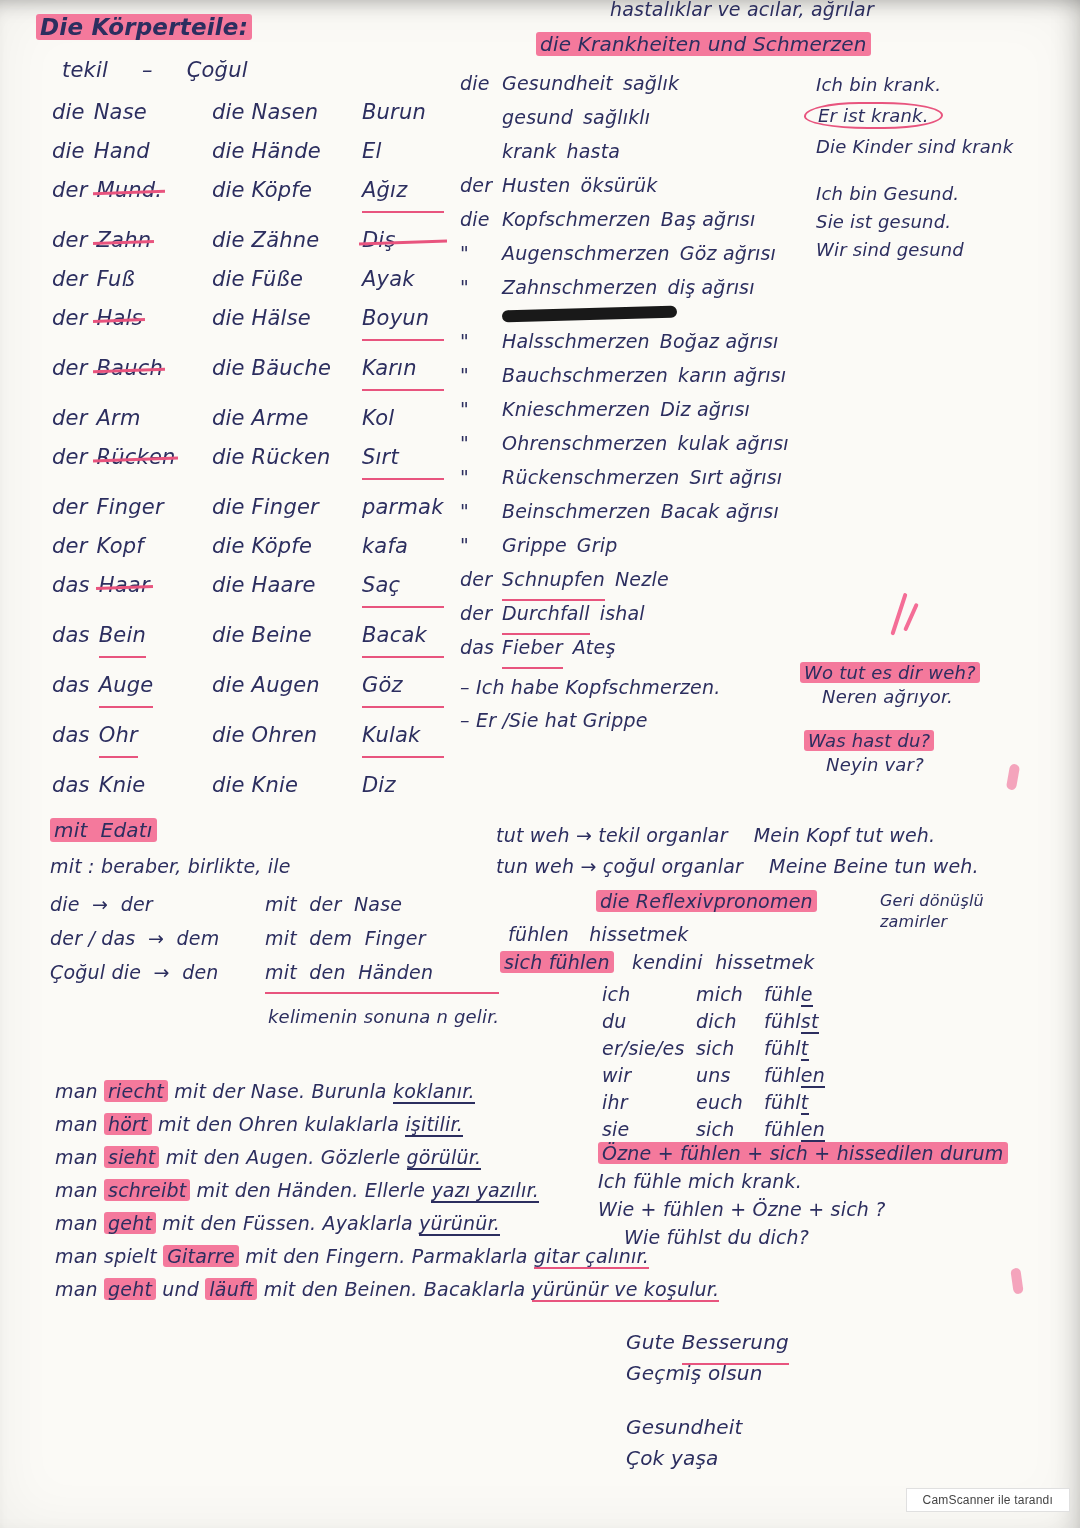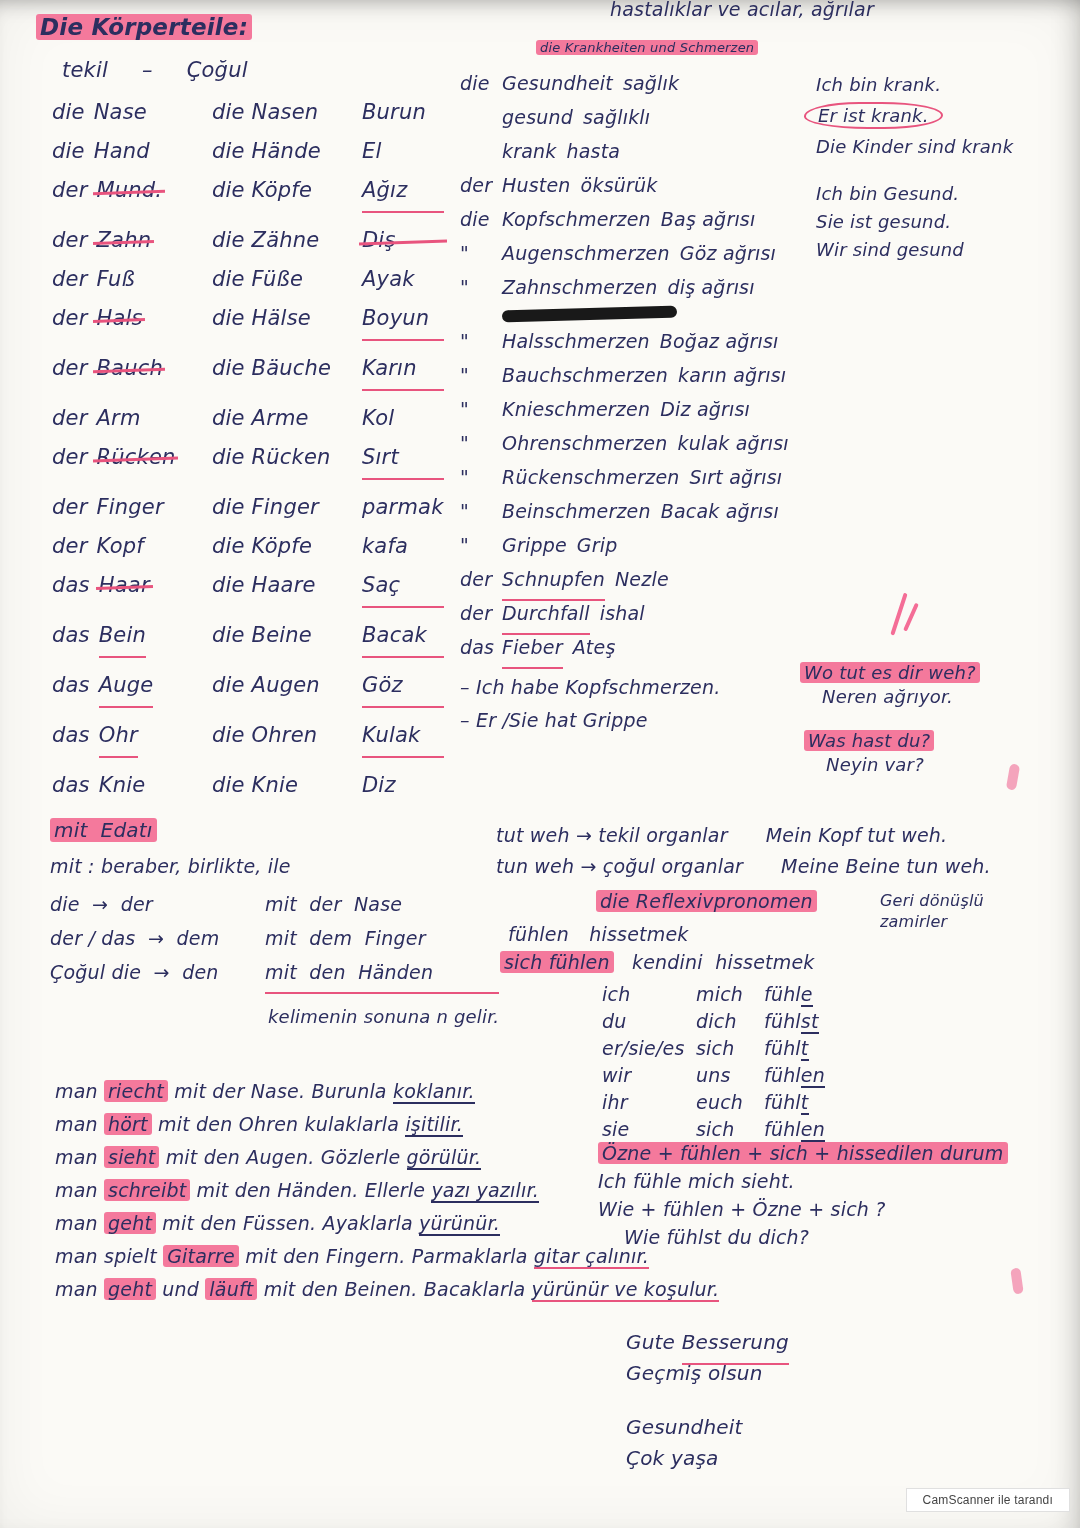--- a/index.html
+++ b/index.html
@@ -16,21 +16,21 @@
 
   .hl{background:#f4799c;padding:0 4px;border-radius:3px;box-decoration-break:clone}
   [data-deco="underline"]{border-bottom:2.5px solid #e8547e;padding-bottom:9px}
   [data-deco="strike"]{position:relative}
   [data-deco="strike"]::after{content:"";position:absolute;left:-3px;right:-3px;top:55%;height:2.5px;background:#e8547e;transform:rotate(-2deg)}
 
   
   .title{left:36px;top:14px;font-size:23px;font-weight:bold}
   .top-right{left:536px;top:-2px;font-size:19px}
   .top-right .tr-line1{margin-left:74px}
-  .top-right .tr-line2{margin-top:20px;font-size:13px}
+  .top-right .tr-line2{margin-top:12px;font-size:20px}
 
   
   .bp-header{left:62px;top:58px;font-size:21px;display:flex;gap:34px}
   .bp-list{left:52px;top:100px}
   .bp-row{display:grid;grid-template-columns:160px 150px auto;align-items:baseline;margin-bottom:15px;font-size:21px}
   .bp-noun{margin-left:9px}
 
   
   .health{left:460px;top:70px;width:360px;font-size:19px}
   .h-row{margin-bottom:8px;line-height:26px}
@@ -47,21 +47,21 @@
   .circled{display:inline-block;border:2px solid #e8547e;border-radius:45% 50% 48% 52% / 60% 55% 58% 52%;padding:1px 12px;margin-left:-12px}
 
   
   .qbox{font-size:18px}
   .q1{left:800px;top:662px}
   .q2{left:804px;top:730px}
   .qbox .ans{margin-top:3px;margin-left:22px}
 
   
   .weh{left:496px;top:824px;font-size:19px}
-  .weh .line{display:flex;gap:38px;margin-bottom:9px}
+  .weh .line{display:flex;gap:26px;margin-bottom:9px}
 
   
   .refl-title{left:596px;top:890px;font-size:19px}
   .refl-note{left:880px;top:890px;font-size:16px;line-height:21px}
   .fuehlen-line{left:508px;top:923px;font-size:19px}
   .fuehlen-line .de{margin-right:14px}
   .sich-line{left:500px;top:951px;font-size:19px}
   .sich-line .tr{margin-left:12px}
   .conj{left:602px;top:983px;font-size:19px}
   .conj-row{display:grid;grid-template-columns:94px 68px auto;margin-bottom:5px;line-height:22px}
@@ -426,21 +426,21 @@
     <div class="man-row"><span class="part">man </span><span class="part" data-style="hl">hört</span><span class="part"> mit den Ohren kulaklarla </span><span class="part" data-style="u">işitilir.</span></div>
     <div class="man-row"><span class="part">man </span><span class="part" data-style="hl">sieht</span><span class="part"> mit den Augen. Gözlerle </span><span class="part" data-style="u">görülür.</span></div>
     <div class="man-row"><span class="part">man </span><span class="part" data-style="hl">schreibt</span><span class="part"> mit den Händen. Ellerle </span><span class="part" data-style="u">yazı yazılır.</span></div>
     <div class="man-row"><span class="part">man </span><span class="part" data-style="hl">geht</span><span class="part"> mit den Füssen. Ayaklarla </span><span class="part" data-style="u">yürünür.</span></div>
     <div class="man-row"><span class="part">man spielt </span><span class="part" data-style="hl">Gitarre</span><span class="part"> mit den Fingern. Parmaklarla </span><span class="part" data-style="up">gitar çalınır.</span></div>
     <div class="man-row"><span class="part">man </span><span class="part" data-style="hl">geht</span><span class="part"> und </span><span class="part" data-style="hl">läuft</span><span class="part"> mit den Beinen. Bacaklarla </span><span class="part" data-style="up">yürünür ve koşulur.</span></div>
   </div>
 
   <div class="abs formula">
     <div><span class="hl">Özne + fühlen + sich + hissedilen durum</span></div>
-    <div>Ich fühle mich sieht.</div>
+    <div>Ich fühle mich krank.</div>
     <div>Wie  +  fühlen +  Özne  +  sich ?</div>
     <div class="indent">Wie fühlst du dich?</div>
   </div>
 
   <div class="abs wishes">
     <div><span>Gute </span><span data-deco="underline">Besserung</span></div>
     <div>Geçmiş olsun</div>
     <div class="gap"></div>
     <div>Gesundheit</div>
     <div>Çok yaşa</div>

